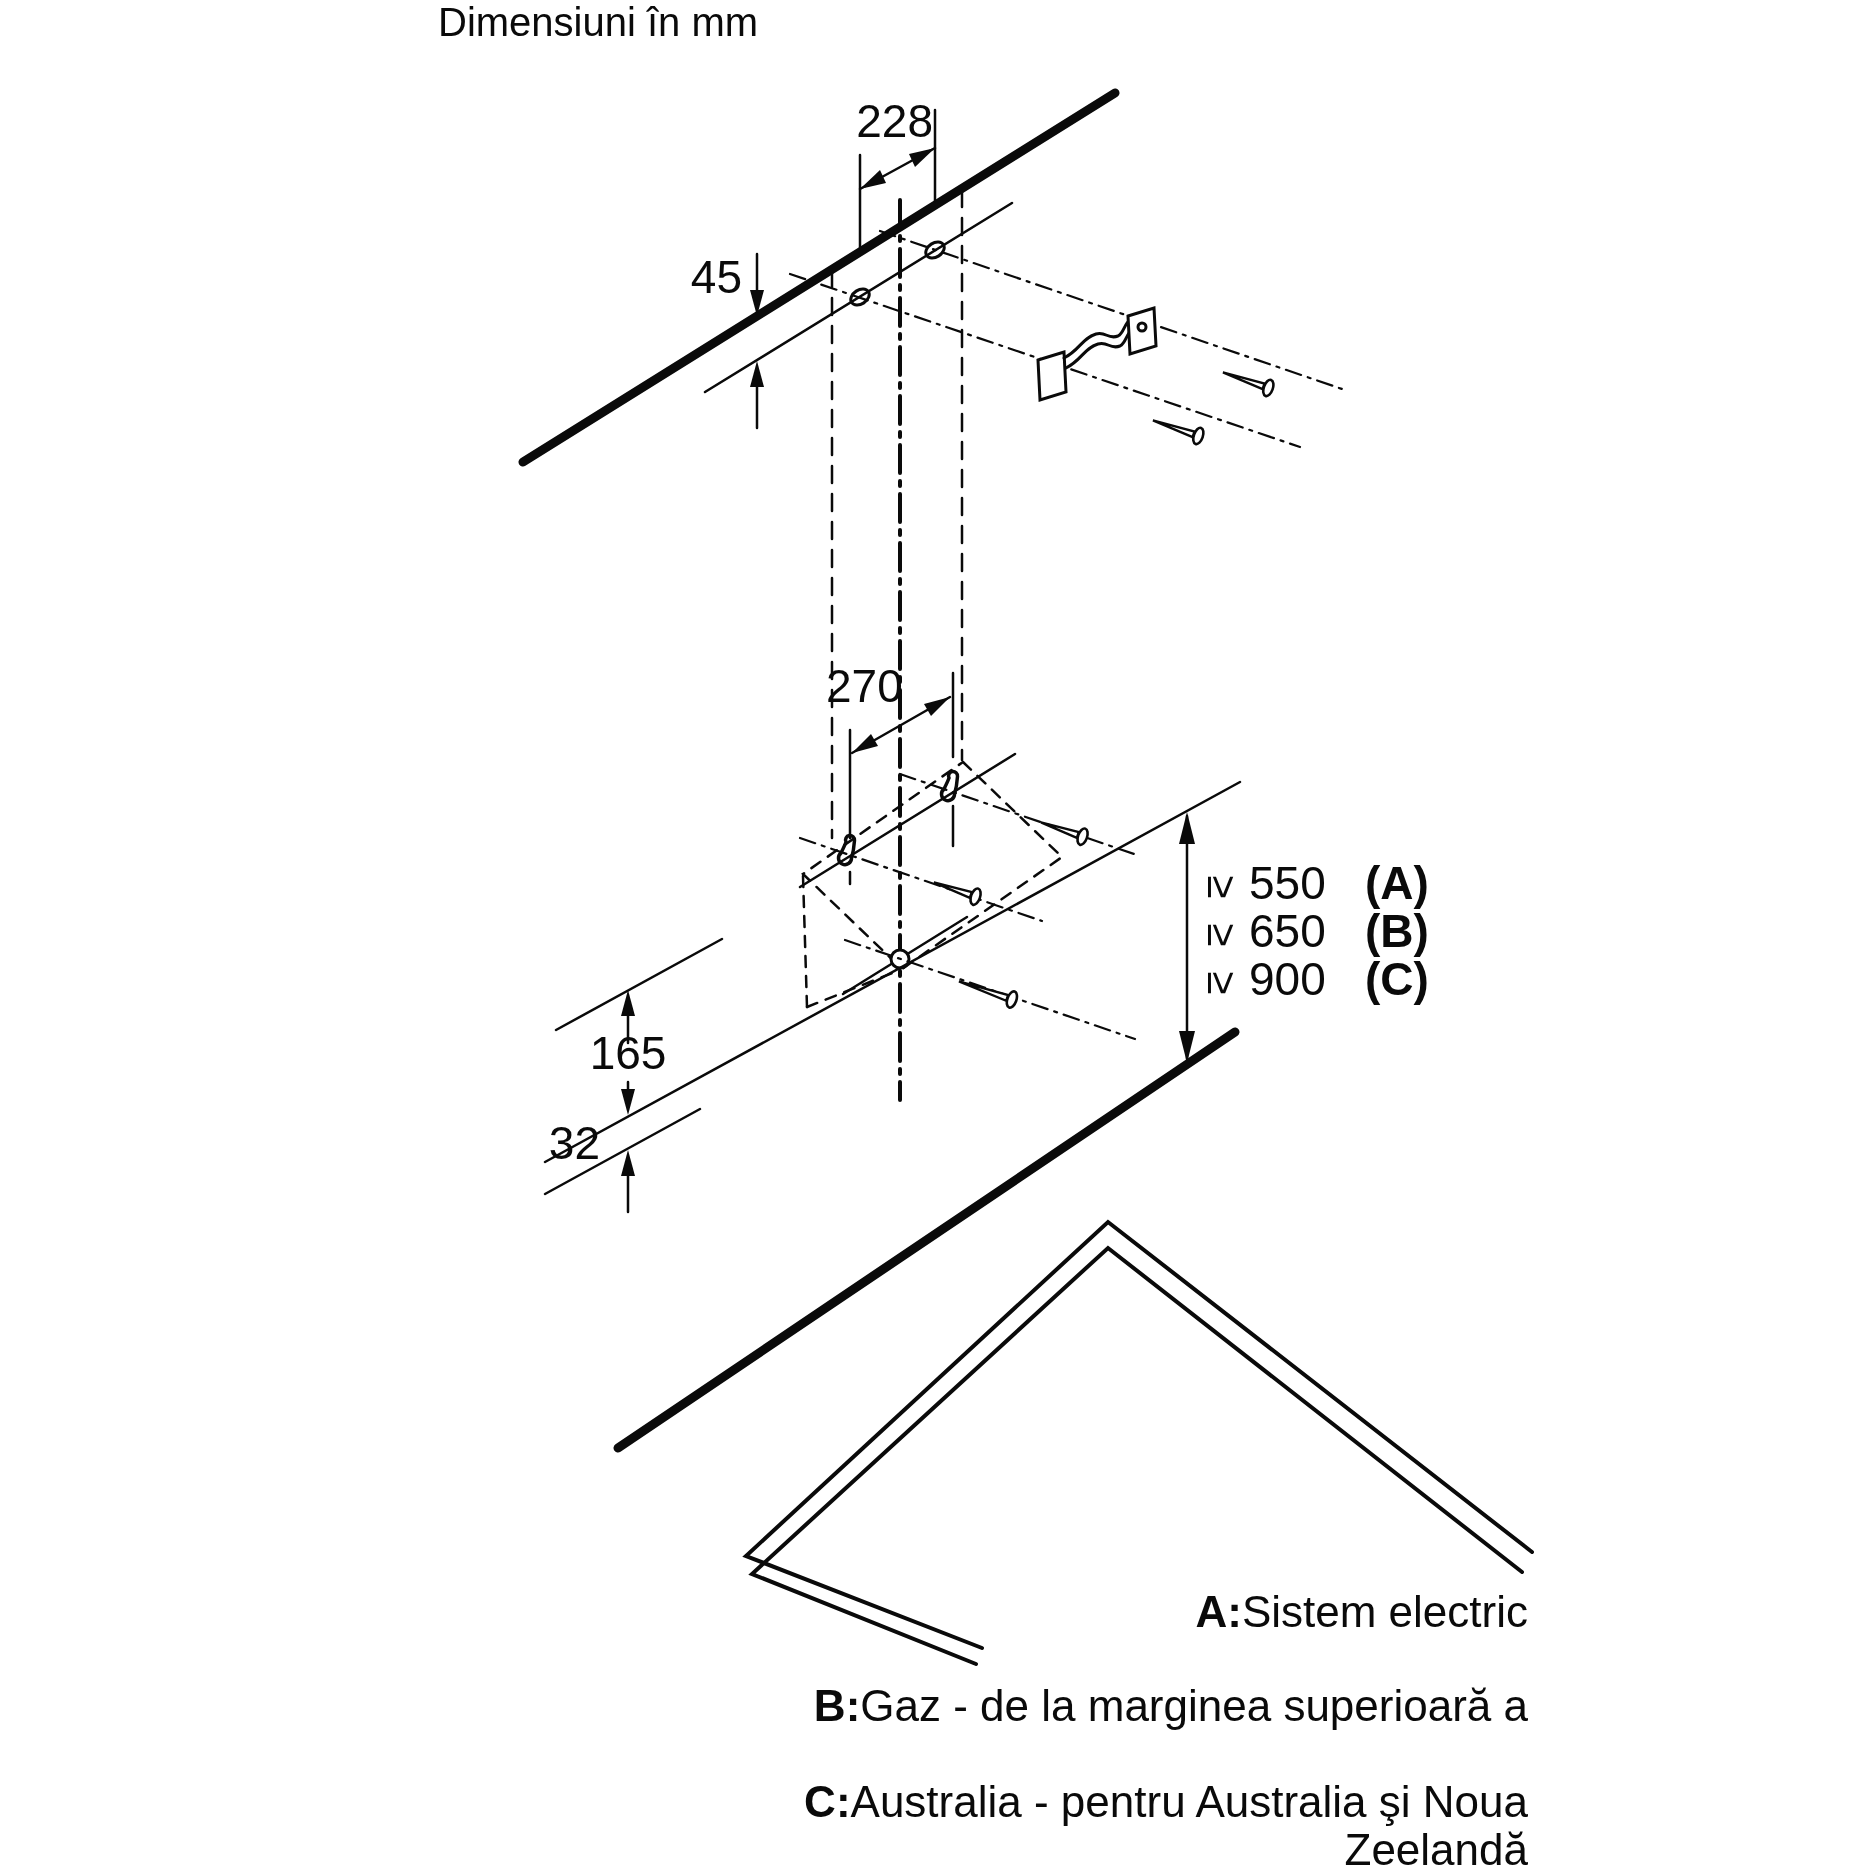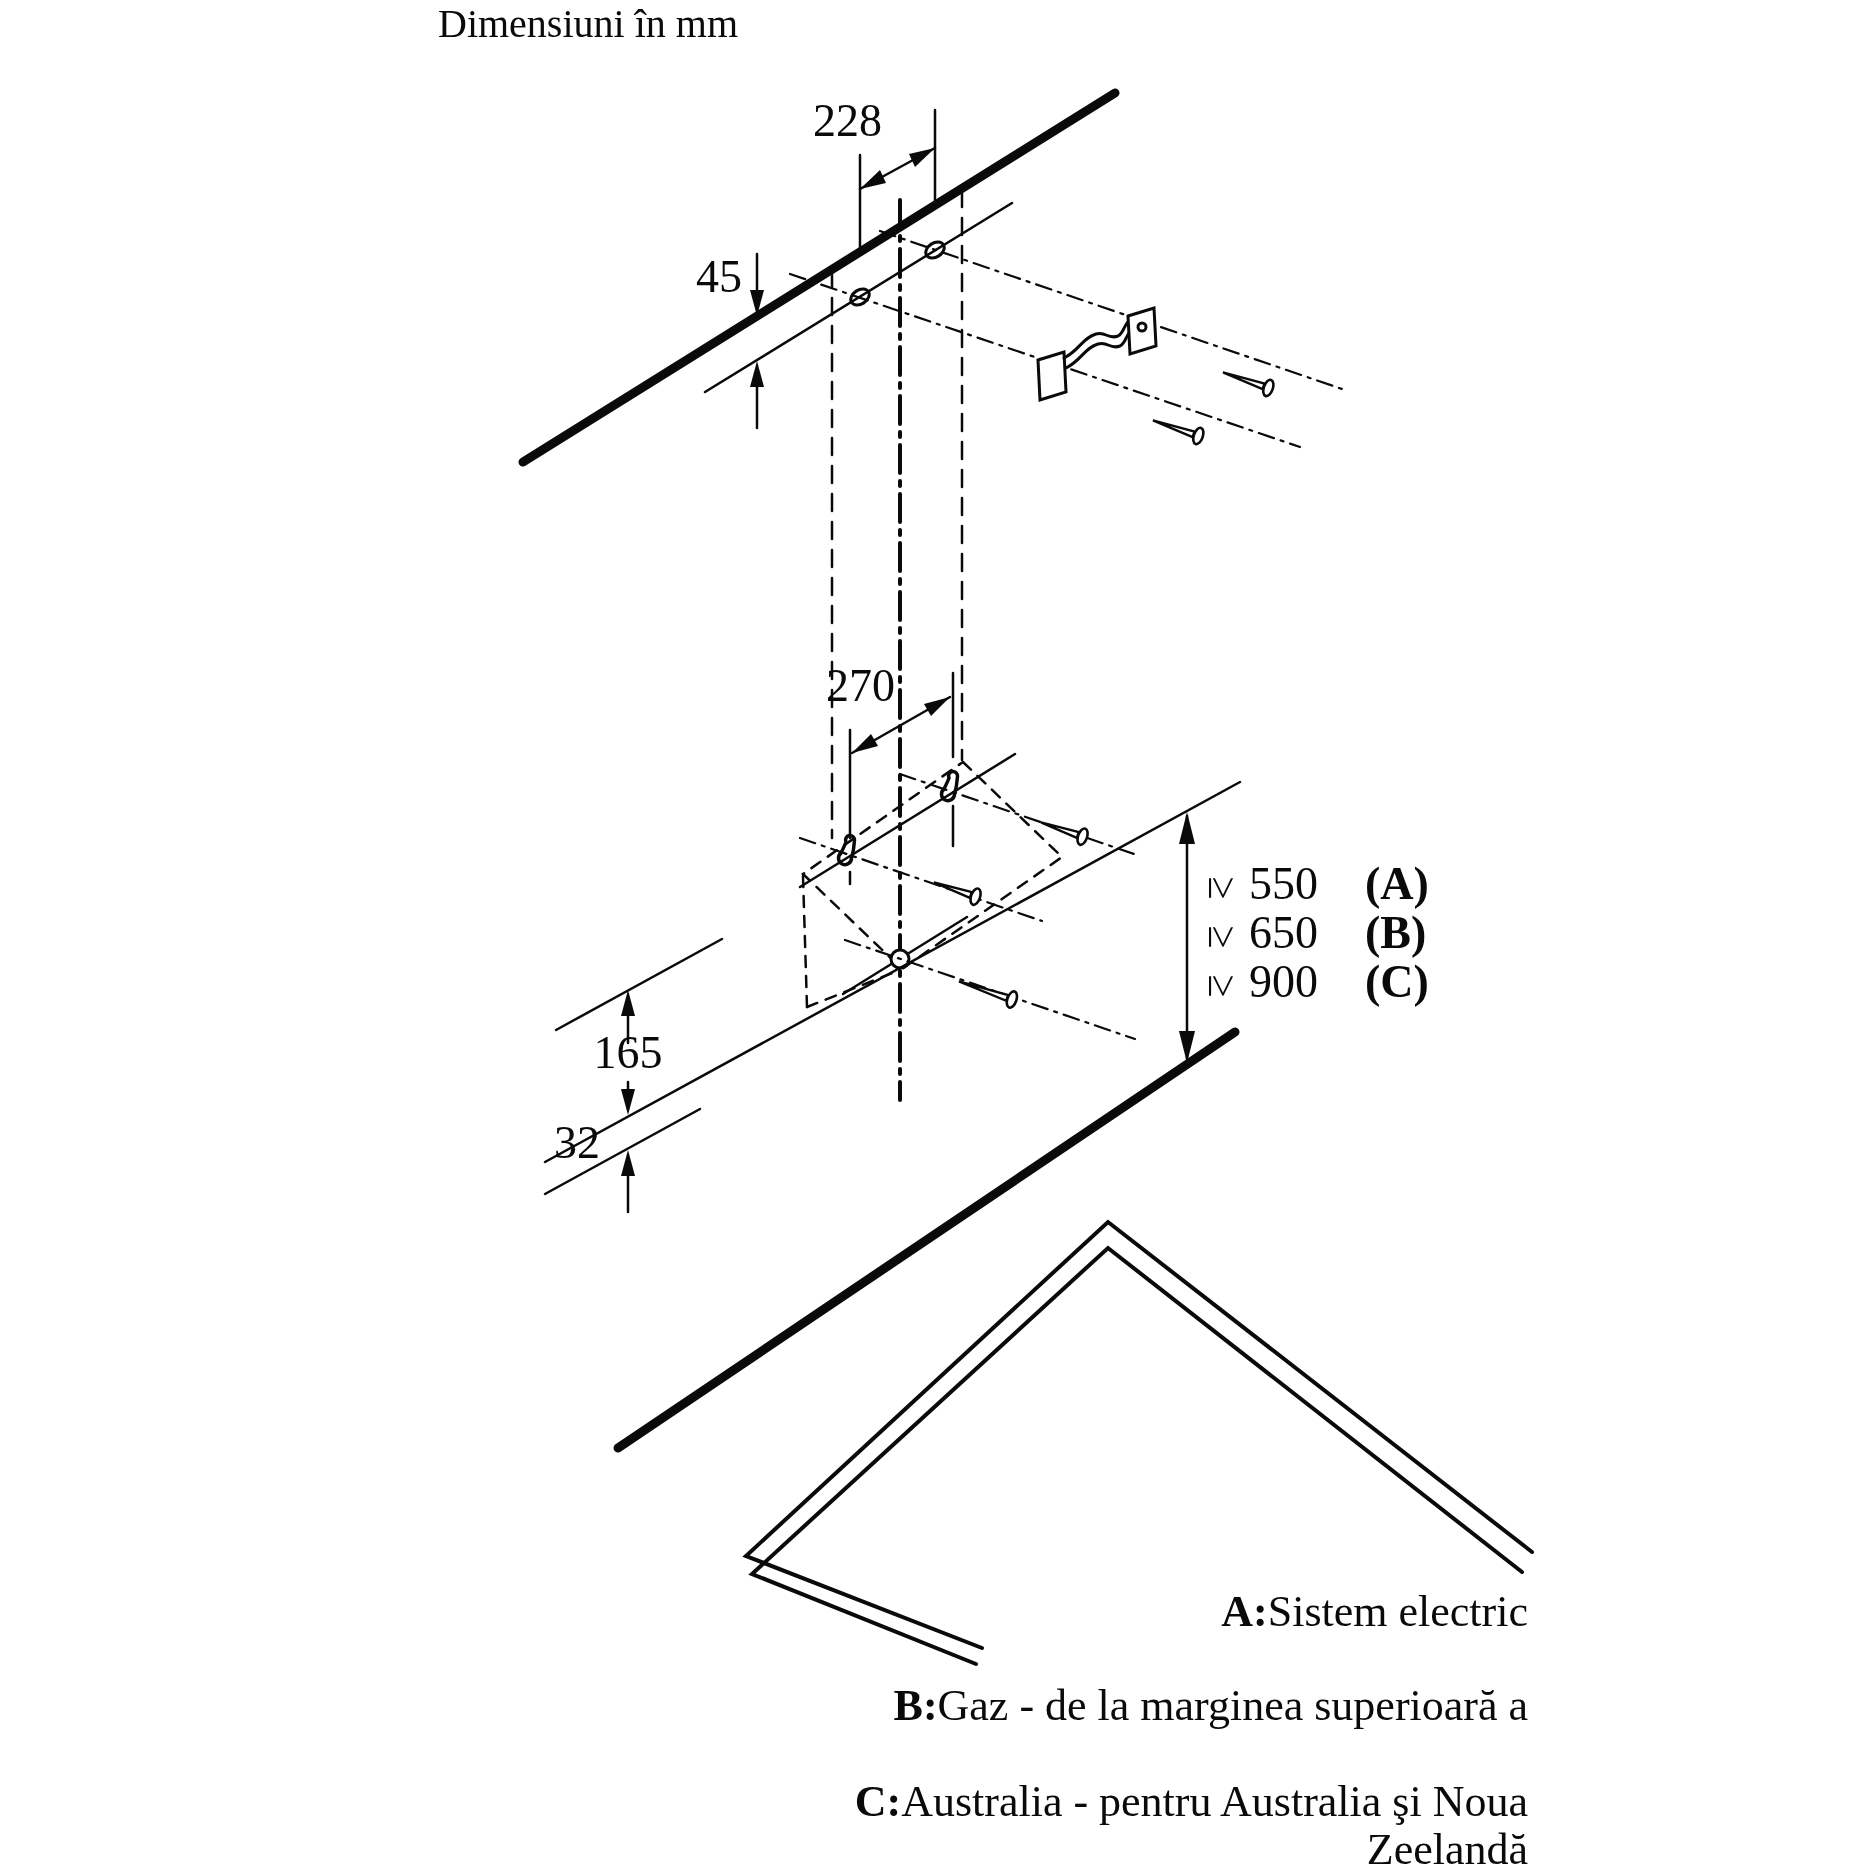--- a/index.html
+++ b/index.html
@@ -1,22 +1,22 @@
 <!DOCTYPE html>
 <html><head>
 <meta charset="utf-8">
 <style>
   html,body{margin:0;padding:0;background:#fff;}
   .stage{position:relative;width:1872px;height:1872px;background:#fff;overflow:hidden;
-         font-family:Liberation Serif, serif;color:#0a0a0a;}
+         font-family:Liberation Sans, sans-serif;color:#0a0a0a;}
   svg{position:absolute;left:0;top:0;}
   .txt{position:absolute;white-space:nowrap;color:#0a0a0a;}
   .title{left:438px;top:0px;font-size:40px;}
   .dim{font-size:46px;line-height:1;width:120px;}
-  .d228{left:813px;top:98px;text-align:left;}
+  .d228{left:813px;top:98px;text-align:right;}
   .d45{left:622px;top:254px;text-align:right;}
   .d270{left:826px;top:663px;text-align:left;}
   .d165{left:568px;top:1030px;text-align:center;}
   .d25{left:480px;top:1120px;text-align:right;}
   .clearance{left:1203px;top:860px;font-size:46px;line-height:47px;}
   .crow{display:flex;align-items:baseline;}
   .gte{display:inline-block;transform:rotate(90deg);transform-origin:50% 55%;
        font-size:42px;width:34px;text-align:center;}
   .cval{display:inline-block;margin-left:12px;min-width:104px;}
   .cpar{display:inline-block;margin-left:12px;font-weight:bold;}

